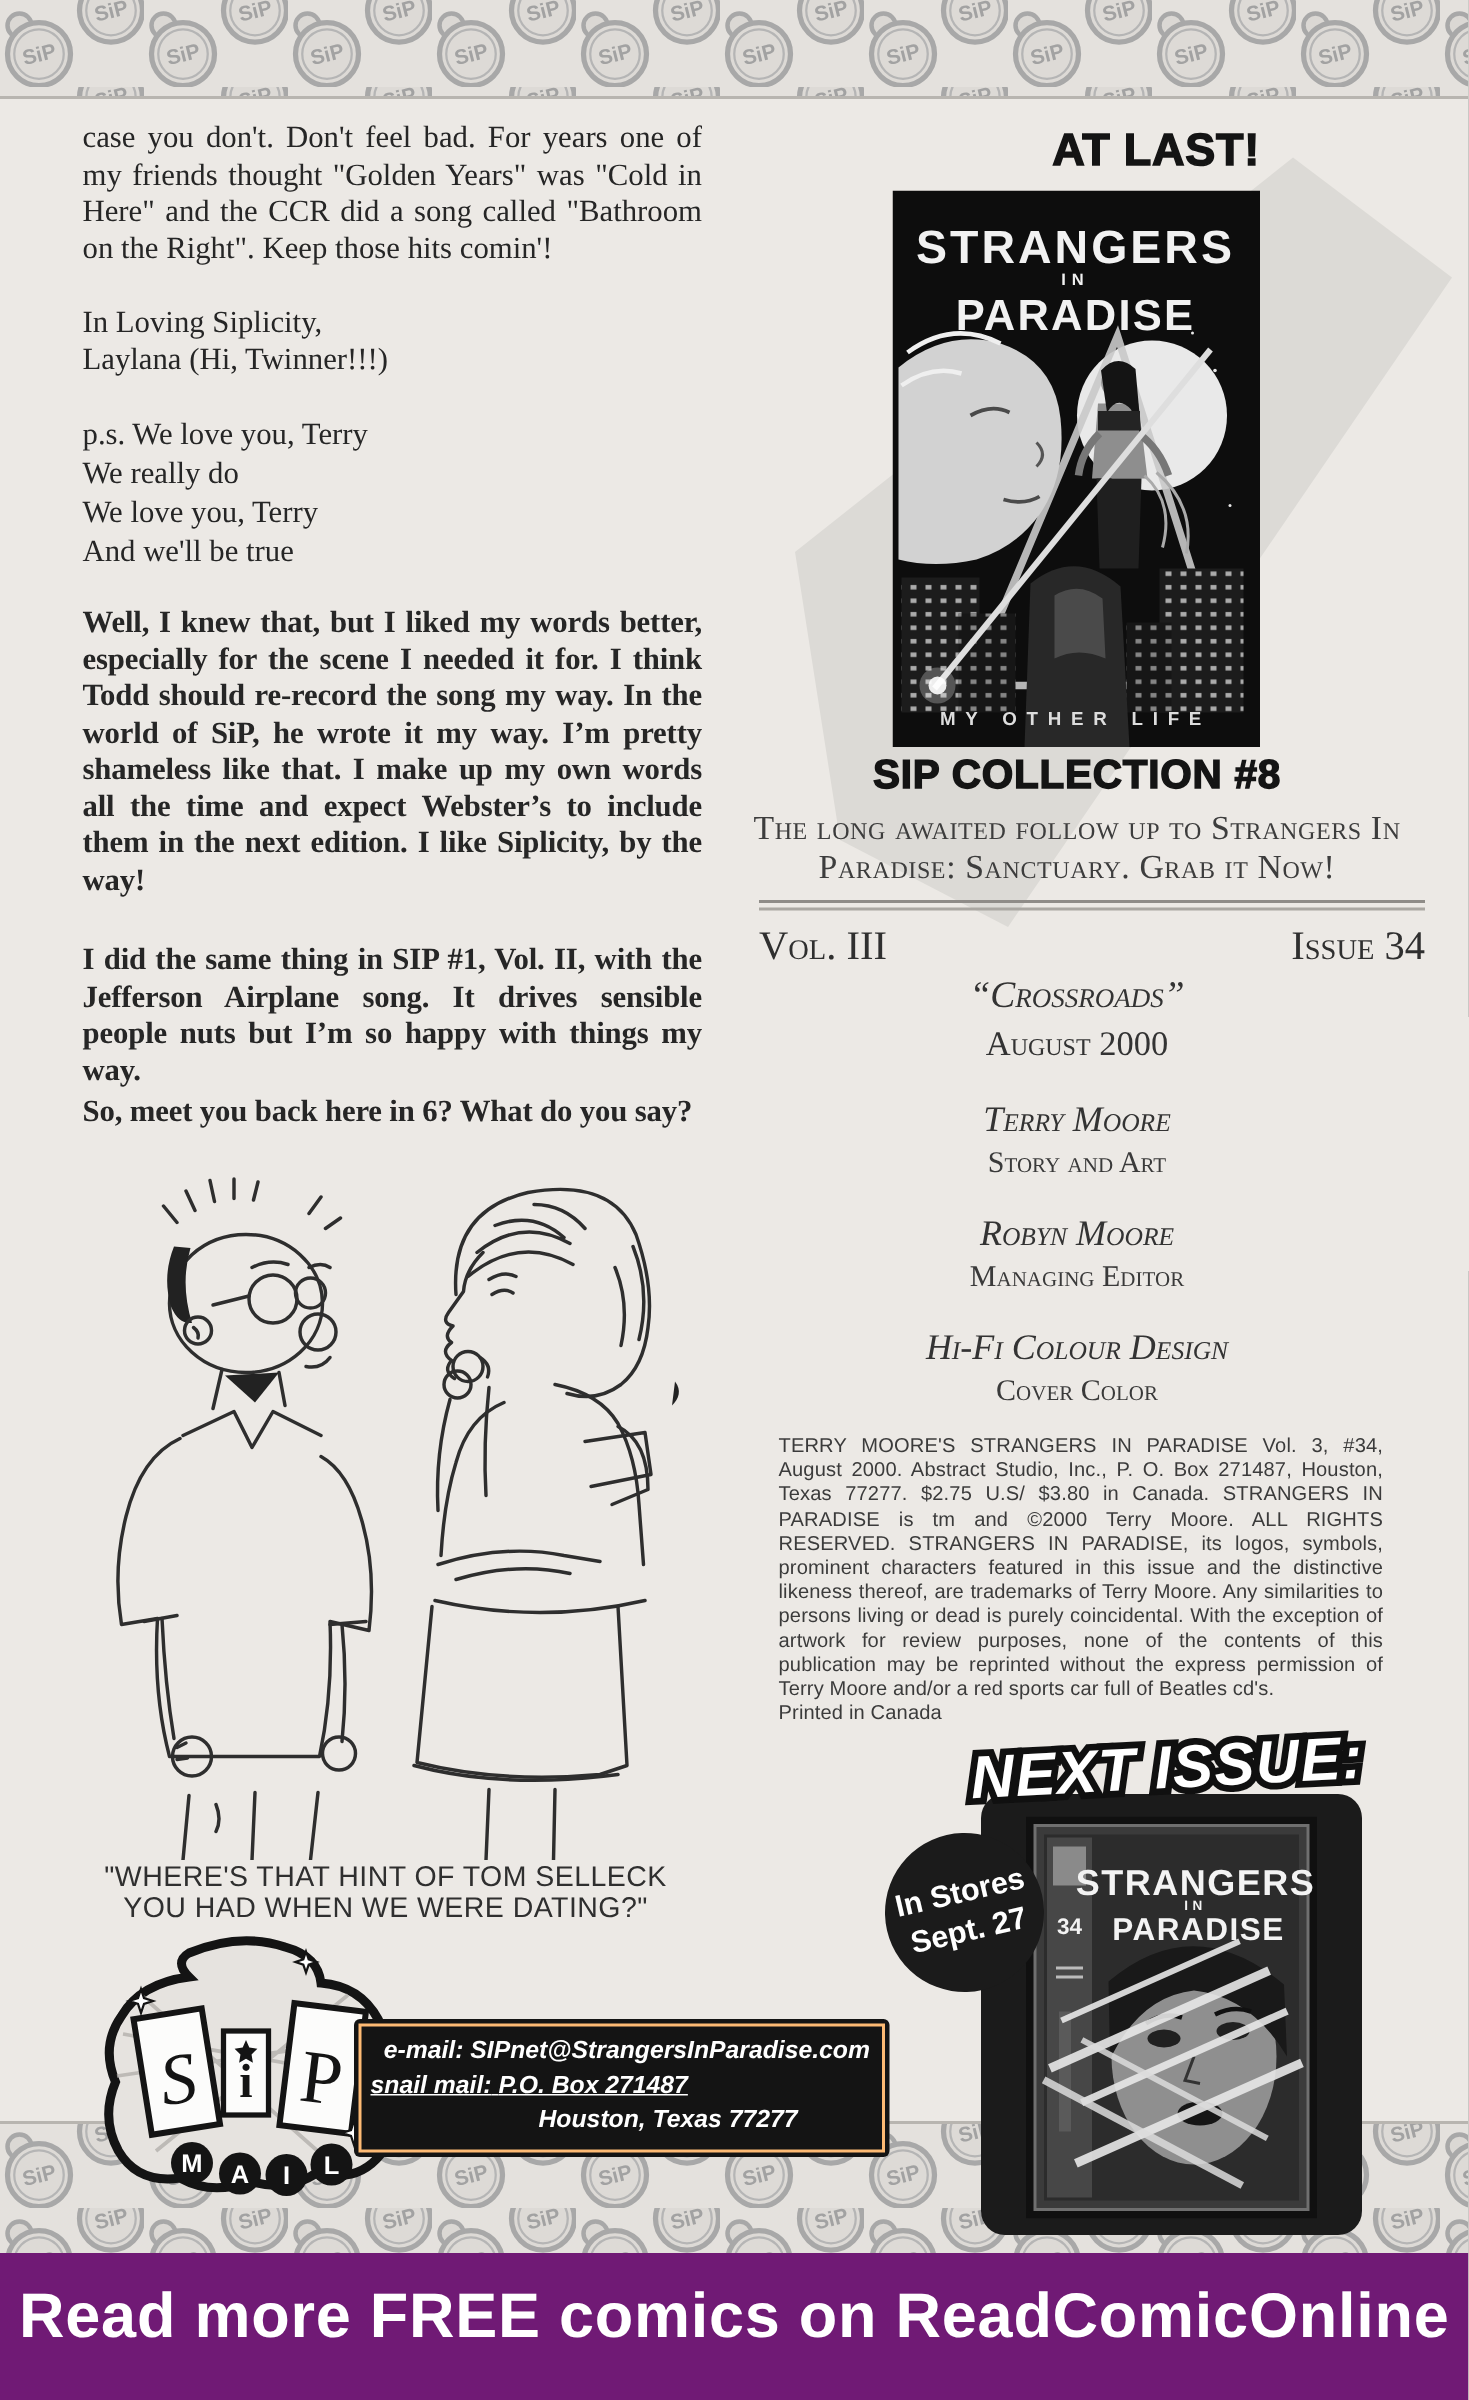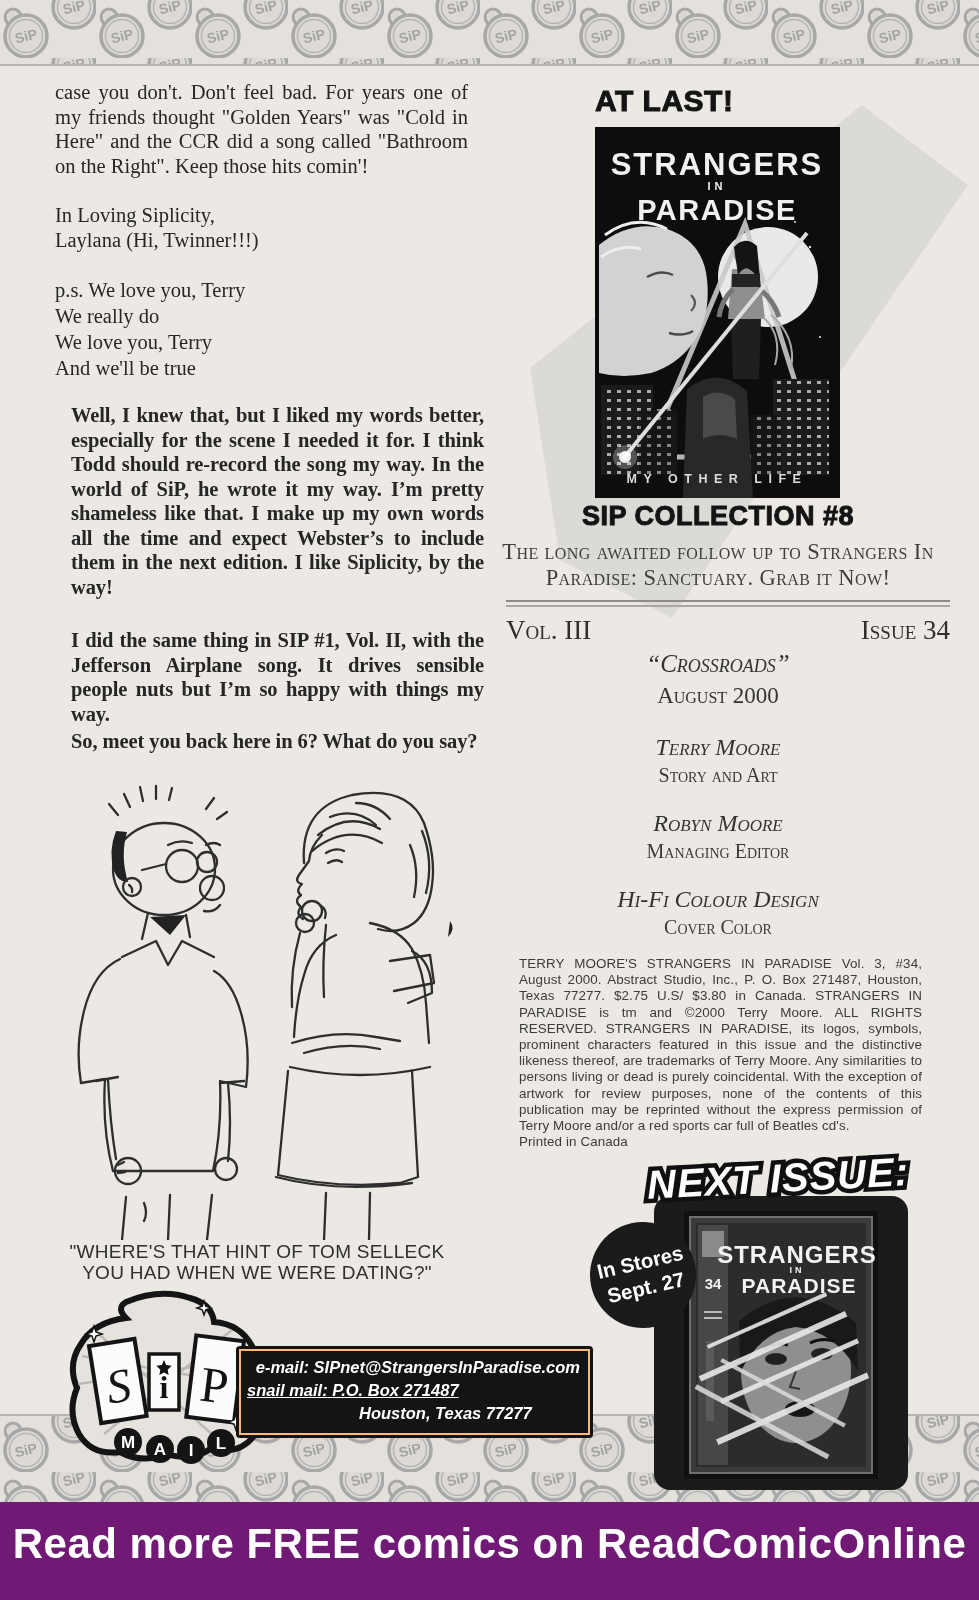--- a/index.html
+++ b/index.html
@@ -3,26 +3,26 @@
 <meta charset="utf-8">
 <style>
   html,body{margin:0;padding:0;background:#b0aeab;}
   #page{position:relative;width:979px;height:1600px;background:#ece9e5;overflow:hidden;
         font-family:"Liberation Serif",serif;color:#2b2b2b;}
   .abs{position:absolute;}
   
   .p-letter{position:absolute;left:55px;width:413px;font-size:20.5px;line-height:24.5px;color:#262626;}
   .just{text-align:justify;}
   .pre{white-space:pre-line;}
-  .boldp{font-weight:bold;letter-spacing:-0.1px;margin-left:16px;}
+  .boldp{font-weight:bold;letter-spacing:-0.1px;}
   
   .rc{position:absolute;left:495px;width:446px;text-align:center;}
   .sc{font-variant:small-caps;}
   .heavy{font-family:"Liberation Sans",sans-serif;font-weight:bold;color:#141414;-webkit-text-stroke:1px #141414;}
-  #at-last{left:595px;width:245px;top:84px;font-size:30px;letter-spacing:.5px;text-align:left;position:absolute;}
+  #at-last{left:595px;width:245px;top:84px;font-size:30px;letter-spacing:.5px;text-align:right;position:absolute;}
   #collection{top:501px;font-size:27px;letter-spacing:.5px;}
   #tagline{top:539px;font-size:22.5px;line-height:25.5px;color:#3d3d3d;letter-spacing:.4px;}
   #rule{left:506px;top:600px;width:444px;height:3px;border-top:2px solid #8f8c88;border-bottom:2px solid #aaa7a2;position:absolute;}
   #volissue{left:506px;top:615px;width:444px;display:flex;justify-content:space-between;font-size:27px;color:#2f2f2f;position:absolute;}
   #crossroads{top:650px;font-size:25px;font-style:italic;color:#333;}
   #issue-date{top:683px;font-size:23px;color:#333;font-family:Liberation Serif, serif;}
   .credit-name{font-style:italic;font-size:24px;color:#333;}
   .credit-role{font-size:20px;color:#3a3a3a;}
   #indicia{left:519px;top:956px;width:403px;font-family:"Liberation Sans",sans-serif;font-size:13.4px;
            line-height:16.2px;text-align:justify;white-space:pre-line;color:#3b3b3b;position:absolute;letter-spacing:.1px;}

